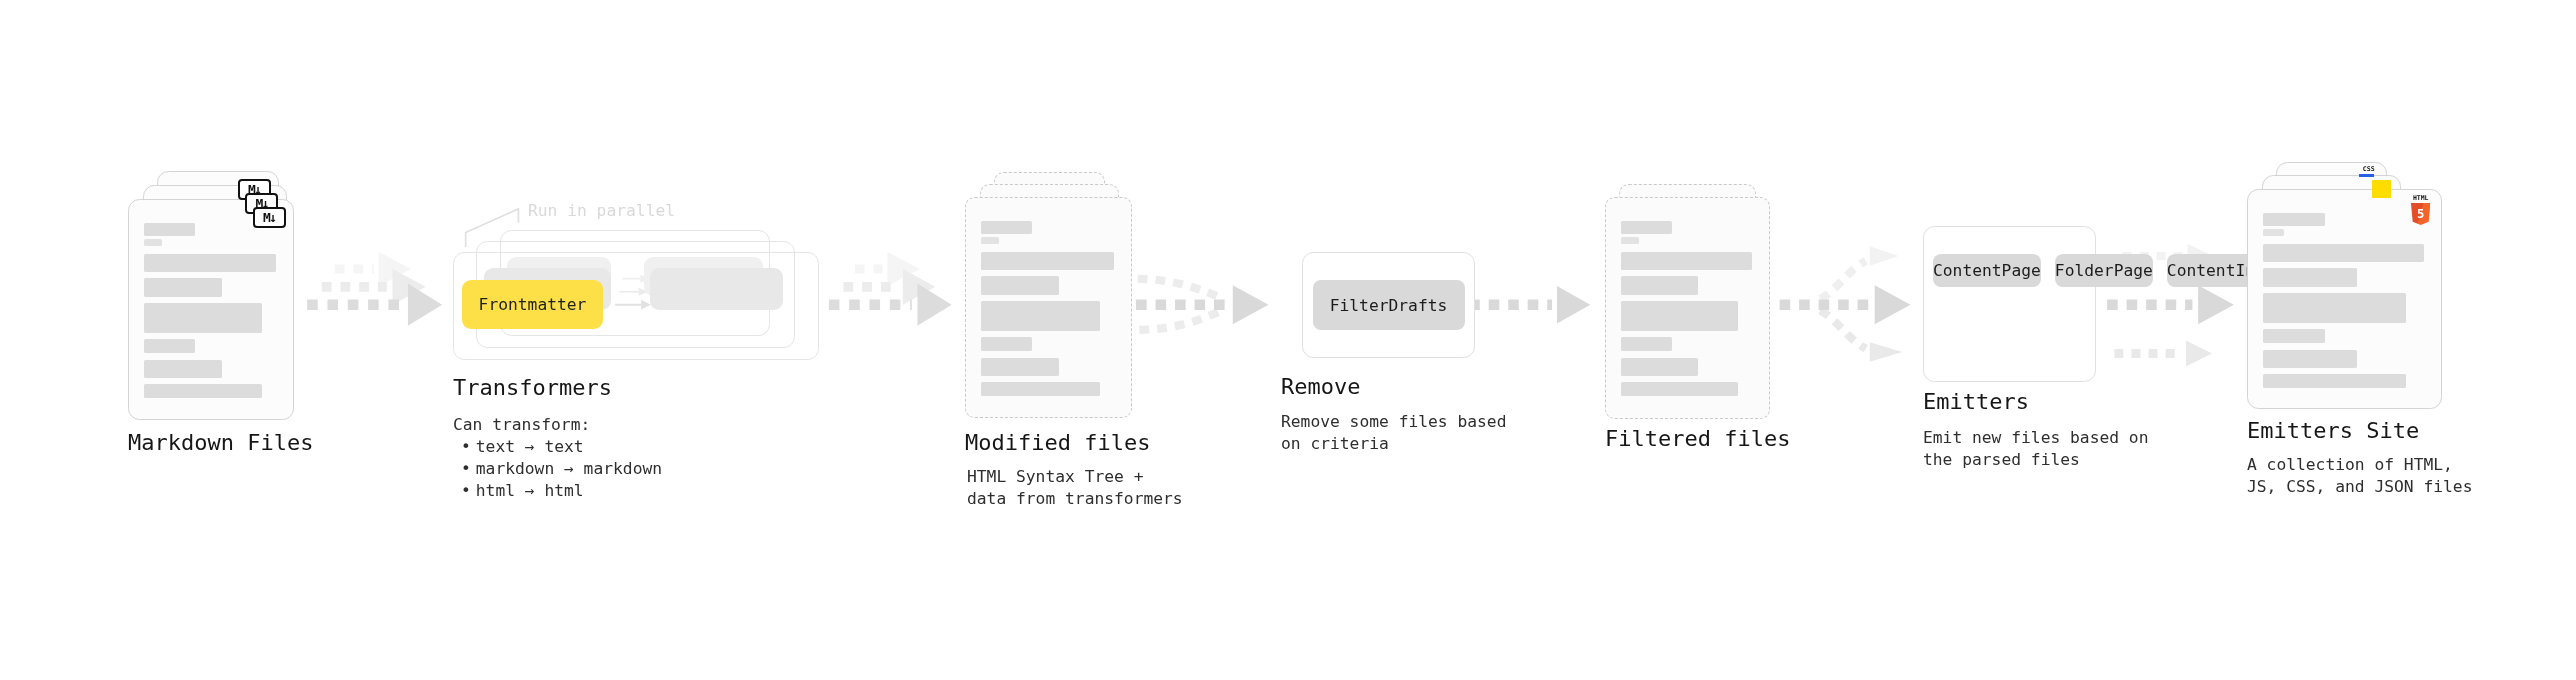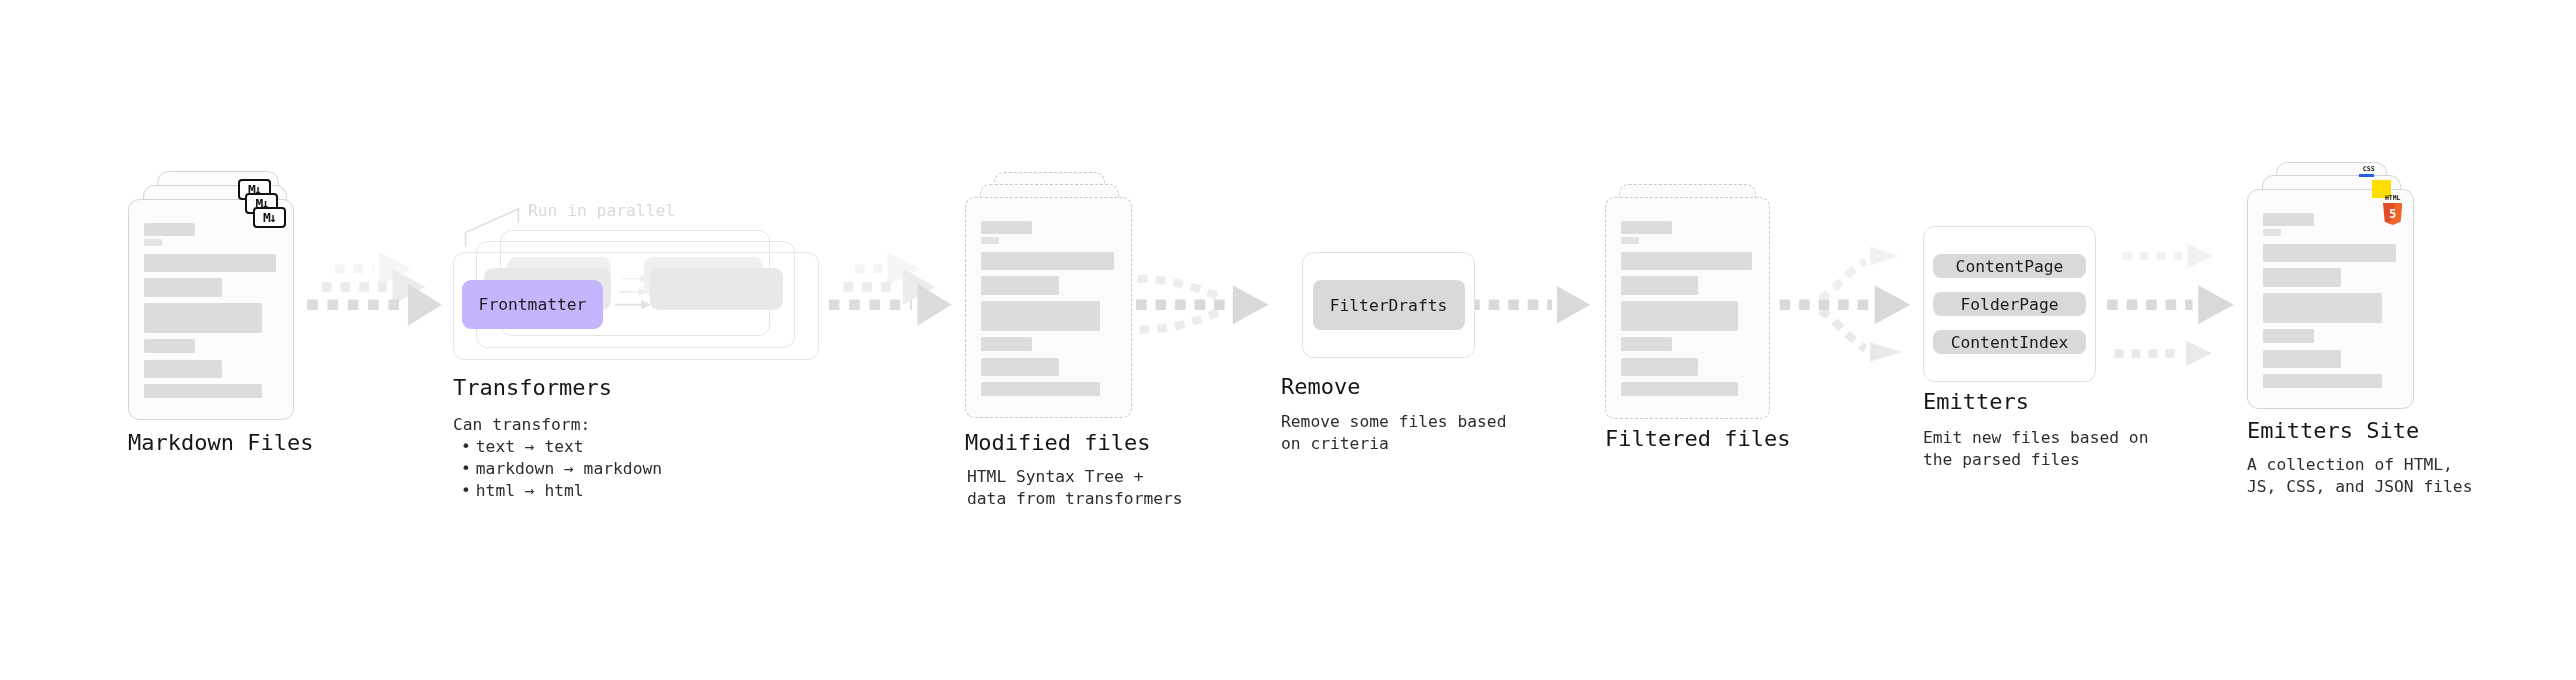--- a/index.html
+++ b/index.html
@@ -36,32 +36,32 @@
   .html5-badge .h5-shield{display:flex;align-items:center;justify-content:center;width:19.5px;height:22px;margin:0.8px auto 0;
     background:linear-gradient(105deg,#e44d26 50%,#f16529 50%);
     clip-path:polygon(0 0,100% 0,91% 85%,50% 100%,9% 85%);
     color:#fff;font-size:12.2px;font-weight:bold;}
   
   .doc-label{position:absolute;font-size:22px;color:#161616;white-space:nowrap;}
   .note{position:absolute;font-size:16.3px;line-height:22px;color:#2e2e2e;white-space:nowrap;}
   .note .bullet-char{margin:0 4.9px 0 8.1px;}
   
   .outline{position:absolute;box-sizing:border-box;border:1.6px solid #e5e5e5;border-radius:11.4px;background:transparent;}
-  .pill{position:absolute;box-sizing:border-box;border-radius:9px;background:#c4b5fd;color:#1f1f1f;
+  .pill{position:absolute;box-sizing:border-box;border-radius:9px;background:#fde047;color:#1f1f1f;
     display:flex;align-items:center;justify-content:center;font-size:16.3px;white-space:nowrap;}
   .ghost1{background:#e8e8e8;}
   .ghost2{background:#f0f0f0;}
   .annotation{position:absolute;font-size:16.3px;color:#d9d9d9;white-space:nowrap;}
   
   .tool-box{position:absolute;box-sizing:border-box;background:#ffffff;border:1.6px solid #e0e0e0;border-radius:11.4px;}
   .tool-pill{box-sizing:border-box;border-radius:8.1px;background:#d9d9d9;color:#1c1c1c;
     display:flex;align-items:center;justify-content:center;font-size:16.3px;white-space:nowrap;}
   .filters-box{display:flex;align-items:center;justify-content:center;margin-left:21px;}
   .filters-box .tool-pill{width:152px;height:50px;}
-  .emitters-box{display:flex;flex-direction:column;gap:14px;padding:27px 9px;}
+  .emitters-box{display:flex;flex-direction:row;gap:14px;padding:27px 9px;}
   .emitters-box .tool-pill{height:33px;}
 </style>
 </head>
 <body>
 
 <div class="canvas">
 
   <svg class="arrow-layer" width="2576" height="681" viewBox="0 0 3170 838">
 
     <g>
@@ -226,21 +226,21 @@
   <div class="abs" style="left:2247px;top:162px;width:171px;height:248px;z-index:2">
     <div class="card solid" style="left:29px;top:0;width:111px;height:220px">
       <span class="css-badge">
         <span class="css-word">CSS</span>
         <span class="css-bar"></span>
       </span>
     </div>
     <div class="card solid" style="left:14.6px;top:13px;width:139px;height:220px">
       <span class="js-badge"></span>
     </div>
-    <div class="card solid" style="left:0;top:27px;width:167px;height:220px">
+    <div class="card solid" style="left:0;top:27px;width:195px;height:220px">
       <span class="html5-badge">
         <span class="h5-word">HTML</span>
         <span class="h5-shield">5</span>
       </span>
       <div class="bars">
         <div class="bar b1"></div>
           <div class="bar b2"></div>
           <div class="bar b3"></div>
           <div class="bar b4"></div>
         <div class="bar b5"></div>

